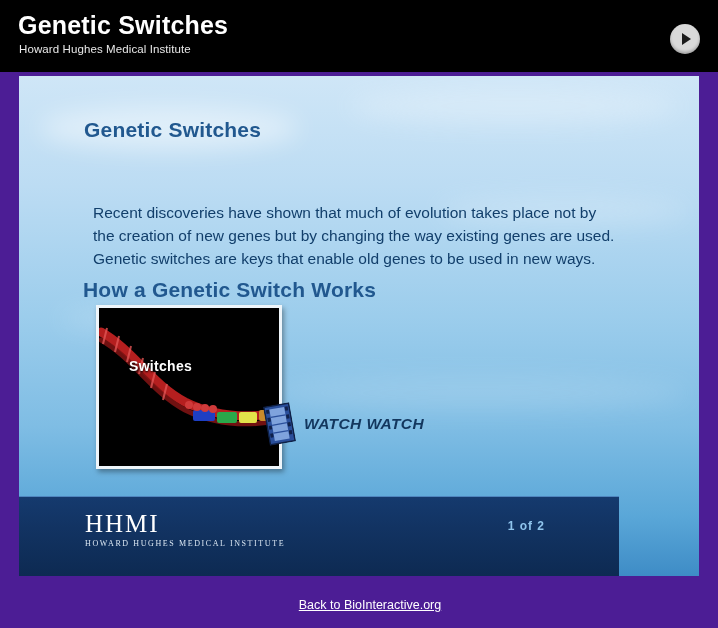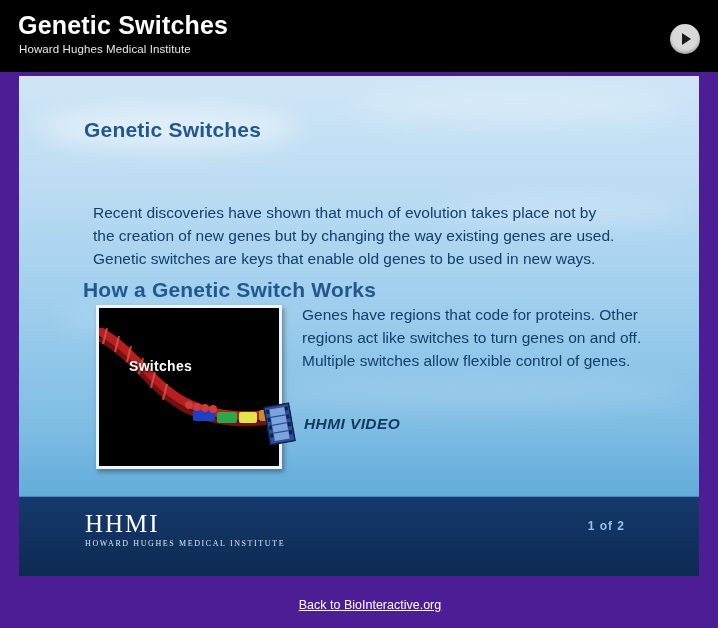--- a/index.html
+++ b/index.html
@@ -162,21 +162,21 @@
     left: 247px; top: 328px;
     width: 27px; height: 40px;
     transform: rotate(-10deg);
     cursor: pointer;
   }
 
   
   .slide-footer {
     position: absolute;
     left: 0; bottom: 0;
-    width: 680px; height: 80px;
+    width: 600px; height: 80px;
     background: linear-gradient(180deg, #153a6e 0%, #123362 40%, #0d2a52 100%);
     border-top: 1px solid #4f86bf;
     padding-left: 44px;
   }
   .hhmi {
     position: absolute;
     left: 66px; top: 14px;
     color: #ffffff;
   }
   .hhmi-main {
@@ -259,21 +259,20 @@
           <g fill="#cf3a3a">
             <circle cx="96" cy="91" r="4"></circle>
               <circle cx="104" cy="93" r="4"></circle>
             <circle cx="112" cy="94" r="4"></circle>
               <circle cx="120" cy="95" r="4"></circle>
           </g>
         </svg>
         <div class="thumb-label">Switches</div>
       </div>
 
-      <div class="right-text">Genes have regions that code for proteins. Other regions act like switches to turn genes on and off. Multiple switches allow flexible control of genes.</div>
 
       <svg class="film-icon" viewBox="0 0 27 40">
         <rect x="1" y="1" width="25" height="38" fill="#2a4f9b" stroke="#0f2147" stroke-width="1.5"></rect>
         <rect x="6" y="4" width="15" height="32" fill="#7fa3dd"></rect>
         <g fill="#10214a">
           <rect x="2.5" y="4" width="3" height="4"></rect>
             <rect x="2.5" y="12" width="3" height="4"></rect>
           <rect x="2.5" y="20" width="3" height="4"></rect>
             <rect x="2.5" y="28" width="3" height="4"></rect>
           <rect x="21.5" y="4" width="3" height="4"></rect>
@@ -281,21 +280,21 @@
           <rect x="21.5" y="20" width="3" height="4"></rect>
             <rect x="21.5" y="28" width="3" height="4"></rect>
         </g>
         <g stroke="#2a4f9b" stroke-width="1.2">
           <line x1="6" y1="12" x2="21" y2="12"></line>
           <line x1="6" y1="20" x2="21" y2="20"></line>
           <line x1="6" y1="28" x2="21" y2="28"></line>
         </g>
       </svg>
 
-      <div class="watch-video">HHMI VIDEO</div>
+      <div class="watch-video">WATCH WATCH</div>
     </div>
 
     <div class="slide-footer">
       <div class="hhmi">
         <div class="hhmi-main">HHMI</div>
         <div class="hhmi-sub">HOWARD HUGHES MEDICAL INSTITUTE</div>
       </div>
       <div class="page-indicator">1 of 2</div>
     </div>
   </div>

